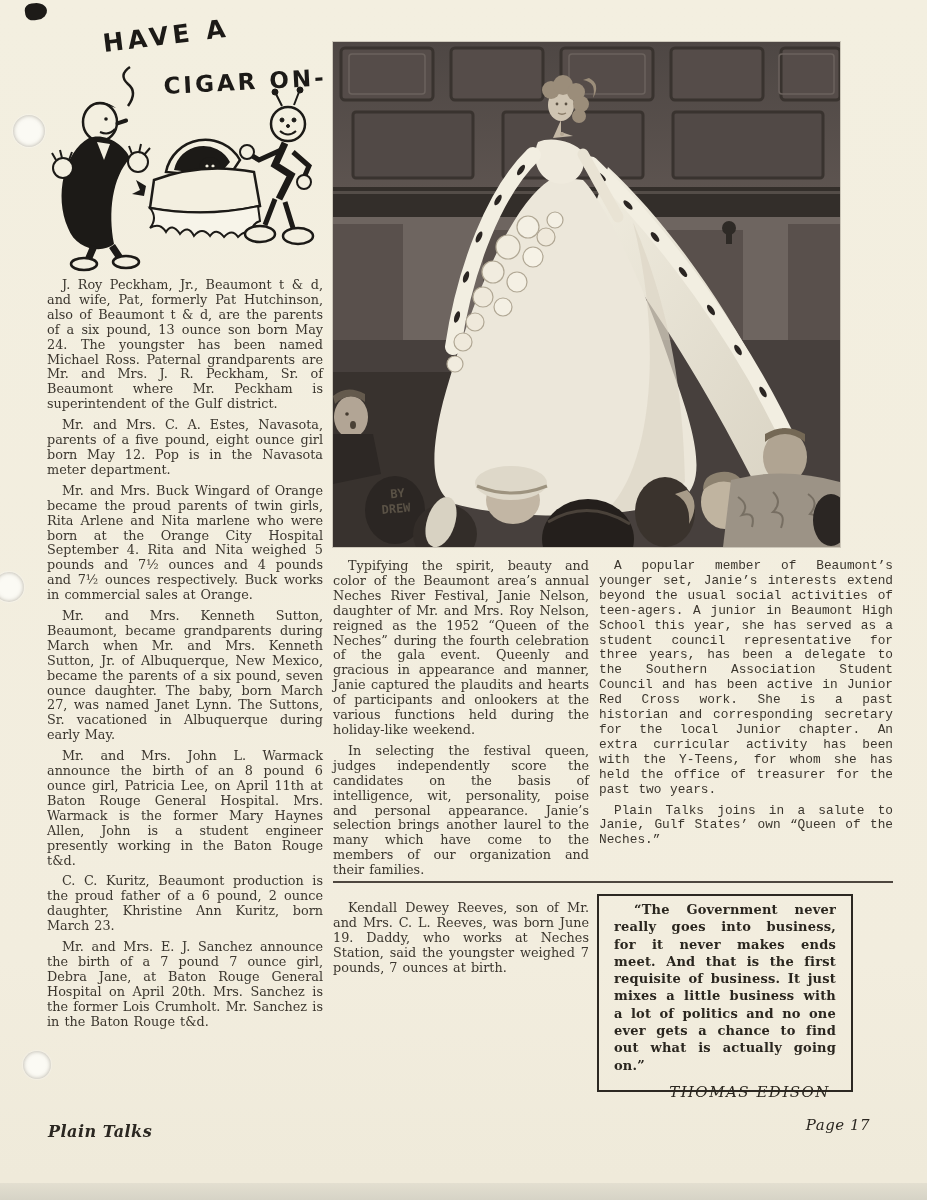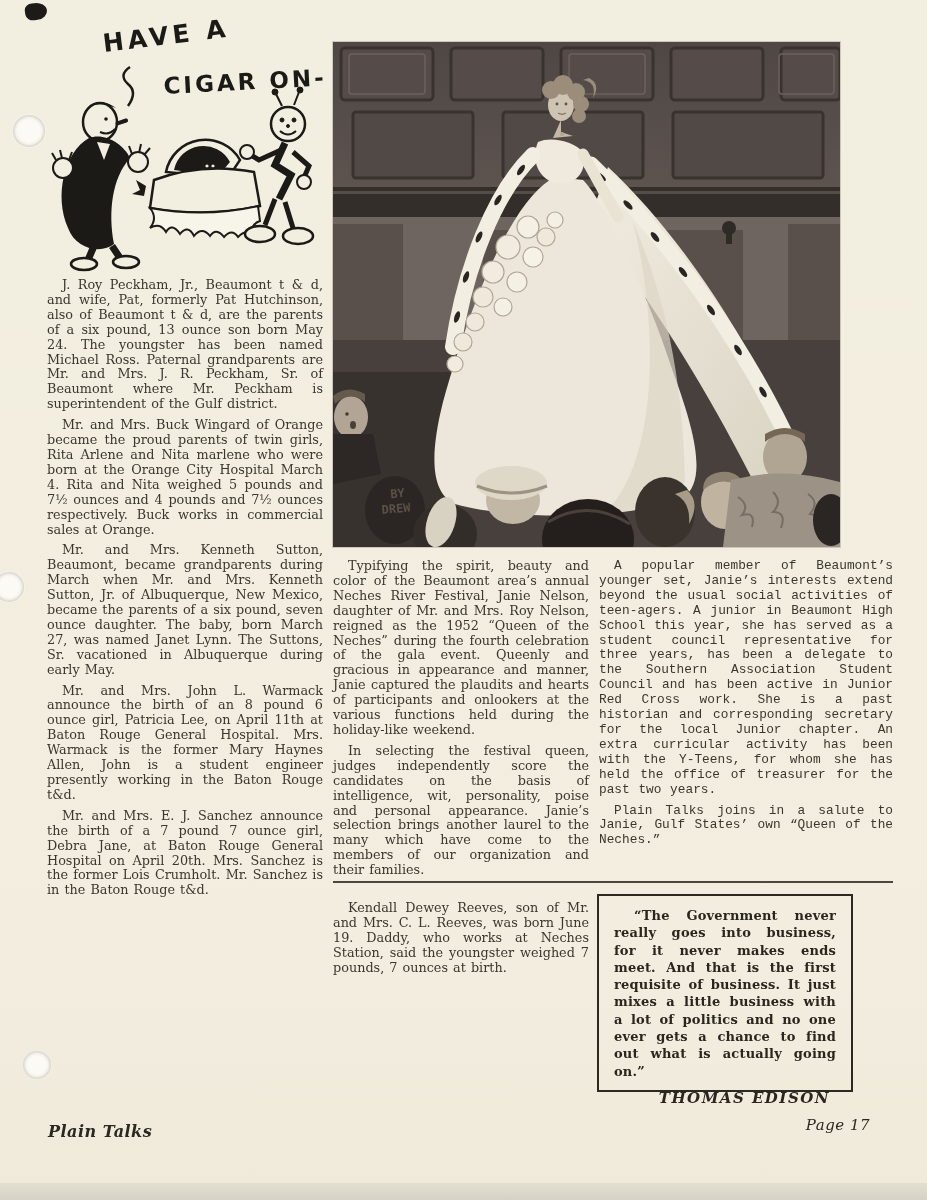--- a/index.html
+++ b/index.html
@@ -42,29 +42,29 @@
   .col-births{left:333px;top:901px;width:256px;}
 
   .divider{
     position:absolute;left:333px;top:881px;width:560px;height:2px;
     background:#4d463e;
   }
 
   .quote-box{
     position:absolute;left:597px;top:894px;width:256px;height:198px;
     border:2px solid #2c2822;background:rgba(255,255,255,.0);
-    box-sizing:border-box;padding:11px 15px 10px 15px;
+    box-sizing:border-box;padding:5px 15px 10px 15px;
   }
   .quote-box .quote-text{
     margin:0;font-size:13px;line-height:17.3px;font-weight:bold;
     text-align:justify;text-indent:20px;color:#2a261f;word-spacing:2px;
     letter-spacing:.2px;
   }
   .quote-box .attribution{
-    margin:9px 6px 0 0;text-align:right;font-weight:bold;font-style:italic;
+    margin:9px 6px 0 0;text-align:right;font-weight:normal;font-style:italic;
     font-size:15px;letter-spacing:1.5px;color:#2a261f;
   }
 
   .footer-left{
     position:absolute;left:48px;top:1122px;
     font-weight:bold;font-style:italic;font-size:16px;color:#2b2721;letter-spacing:.5px;
   }
   .footer-right{
     position:absolute;right:57px;top:1116px;
     font-weight:normal;font-style:italic;font-size:15px;color:#2b2721;letter-spacing:.5px;
@@ -276,23 +276,25 @@
       </g>
       <g font-family="DejaVu Sans Mono, monospace" font-size="12" font-weight="bold" fill="#5a5246" transform="rotate(-5 60 460)">
         <text x="58" y="456">BY</text>
         <text x="48" y="471">DREW</text>
       </g>
     </svg>
   </div>
 
   <div class="col col-left">
     <p>J. Roy Peckham, Jr., Beaumont t &amp; d, and wife, Pat, formerly Pat Hutchinson, also of Beaumont t &amp; d, are the parents of a six pound, 13 ounce son born May 24.  The youngster has been named Michael Ross.  Paternal grandparents are Mr. and Mrs. J. R. Peckham, Sr. of Beaumont where Mr. Peckham is superintendent of the Gulf district.</p>
-    <p>Mr. and Mrs. Buck Wingard of Orange became the proud parents of twin girls, Rita Arlene and Nita marlene who were born at the Orange City Hospital March 4.  Rita and Nita weighed 5 pounds and 7½ ounces and 4 pounds and 7½ ounces respectively. Buck works in commercial sales at Orange.</p>
+    <p>Mr. and Mrs. C. A. Estes, Navasota, parents of a five pound, eight ounce girl born May 12.  Pop is in the Navasota meter department.</p>
+    <p>Mr. and Mrs. Buck Wingard of Orange became the proud parents of twin girls, Rita Arlene and Nita marlene who were born at the Orange City Hospital September 4.  Rita and Nita weighed 5 pounds and 7½ ounces and 4 pounds and 7½ ounces respectively. Buck works in commercial sales at Orange.</p>
     <p>Mr. and Mrs. Kenneth Sutton, Beaumont, became grandparents during March when Mr. and Mrs. Kenneth Sutton, Jr. of Albuquerque, New Mexico, became the parents of a six pound, seven ounce daughter.  The baby, born March 27, was named Janet Lynn.  The Suttons, Sr. vacationed in Albuquerque during early May.</p>
     <p>Mr. and Mrs. John L. Warmack announce the birth of an 8 pound 6 ounce girl, Patricia Lee, on April 11th at Baton Rouge General Hospital.  Mrs. Warmack is the former Mary Haynes Allen, John is a student engineer presently working in the Baton Rouge t&amp;d.</p>
+    <p>C. C. Kuritz, Beaumont production is the proud father of a 6 pound, 2 ounce daughter, Khristine Ann Kuritz, born March 23.</p>
     <p>Mr. and Mrs. E. J. Sanchez announce the birth of a 7 pound 7 ounce girl, Debra Jane, at Baton Rouge General Hospital on April 20th.  Mrs. Sanchez is the former Lois Crumholt.  Mr. Sanchez is in the Baton Rouge t&amp;d.</p>
   </div>
 
   <div class="col col-mid">
     <p>Typifying the spirit, beauty and color of the Beaumont area’s annual Neches River Festival, Janie Nelson, daughter of Mr. and Mrs. Roy Nelson, reigned as the 1952 “Queen of the Neches” during the fourth celebration of the gala event.  Queenly and gracious in appearance and manner, Janie captured the plaudits and hearts of participants and onlookers at the various functions held during the holiday-like weekend.</p>
     <p>In selecting the festival queen, judges independently score the candidates on the basis of intelligence, wit, personality, poise and personal appearance.  Janie’s selection brings another laurel to the many which have come to the members of our organization and their families.</p>
   </div>
 
   <div class="col col-right">
     <p>A popular member of Beaumont’s younger set, Janie’s interests extend beyond the usual social activities of teen-agers.  A junior in Beaumont High School this year, she has served as a student council representative for three years, has been a delegate to the Southern Association Student Council and has been active in Junior Red Cross work.  She is a past historian and corresponding secretary for the local Junior chapter.  An extra curricular activity has been with the Y-Teens, for whom she has held the office of treasurer for the past two years.</p>

